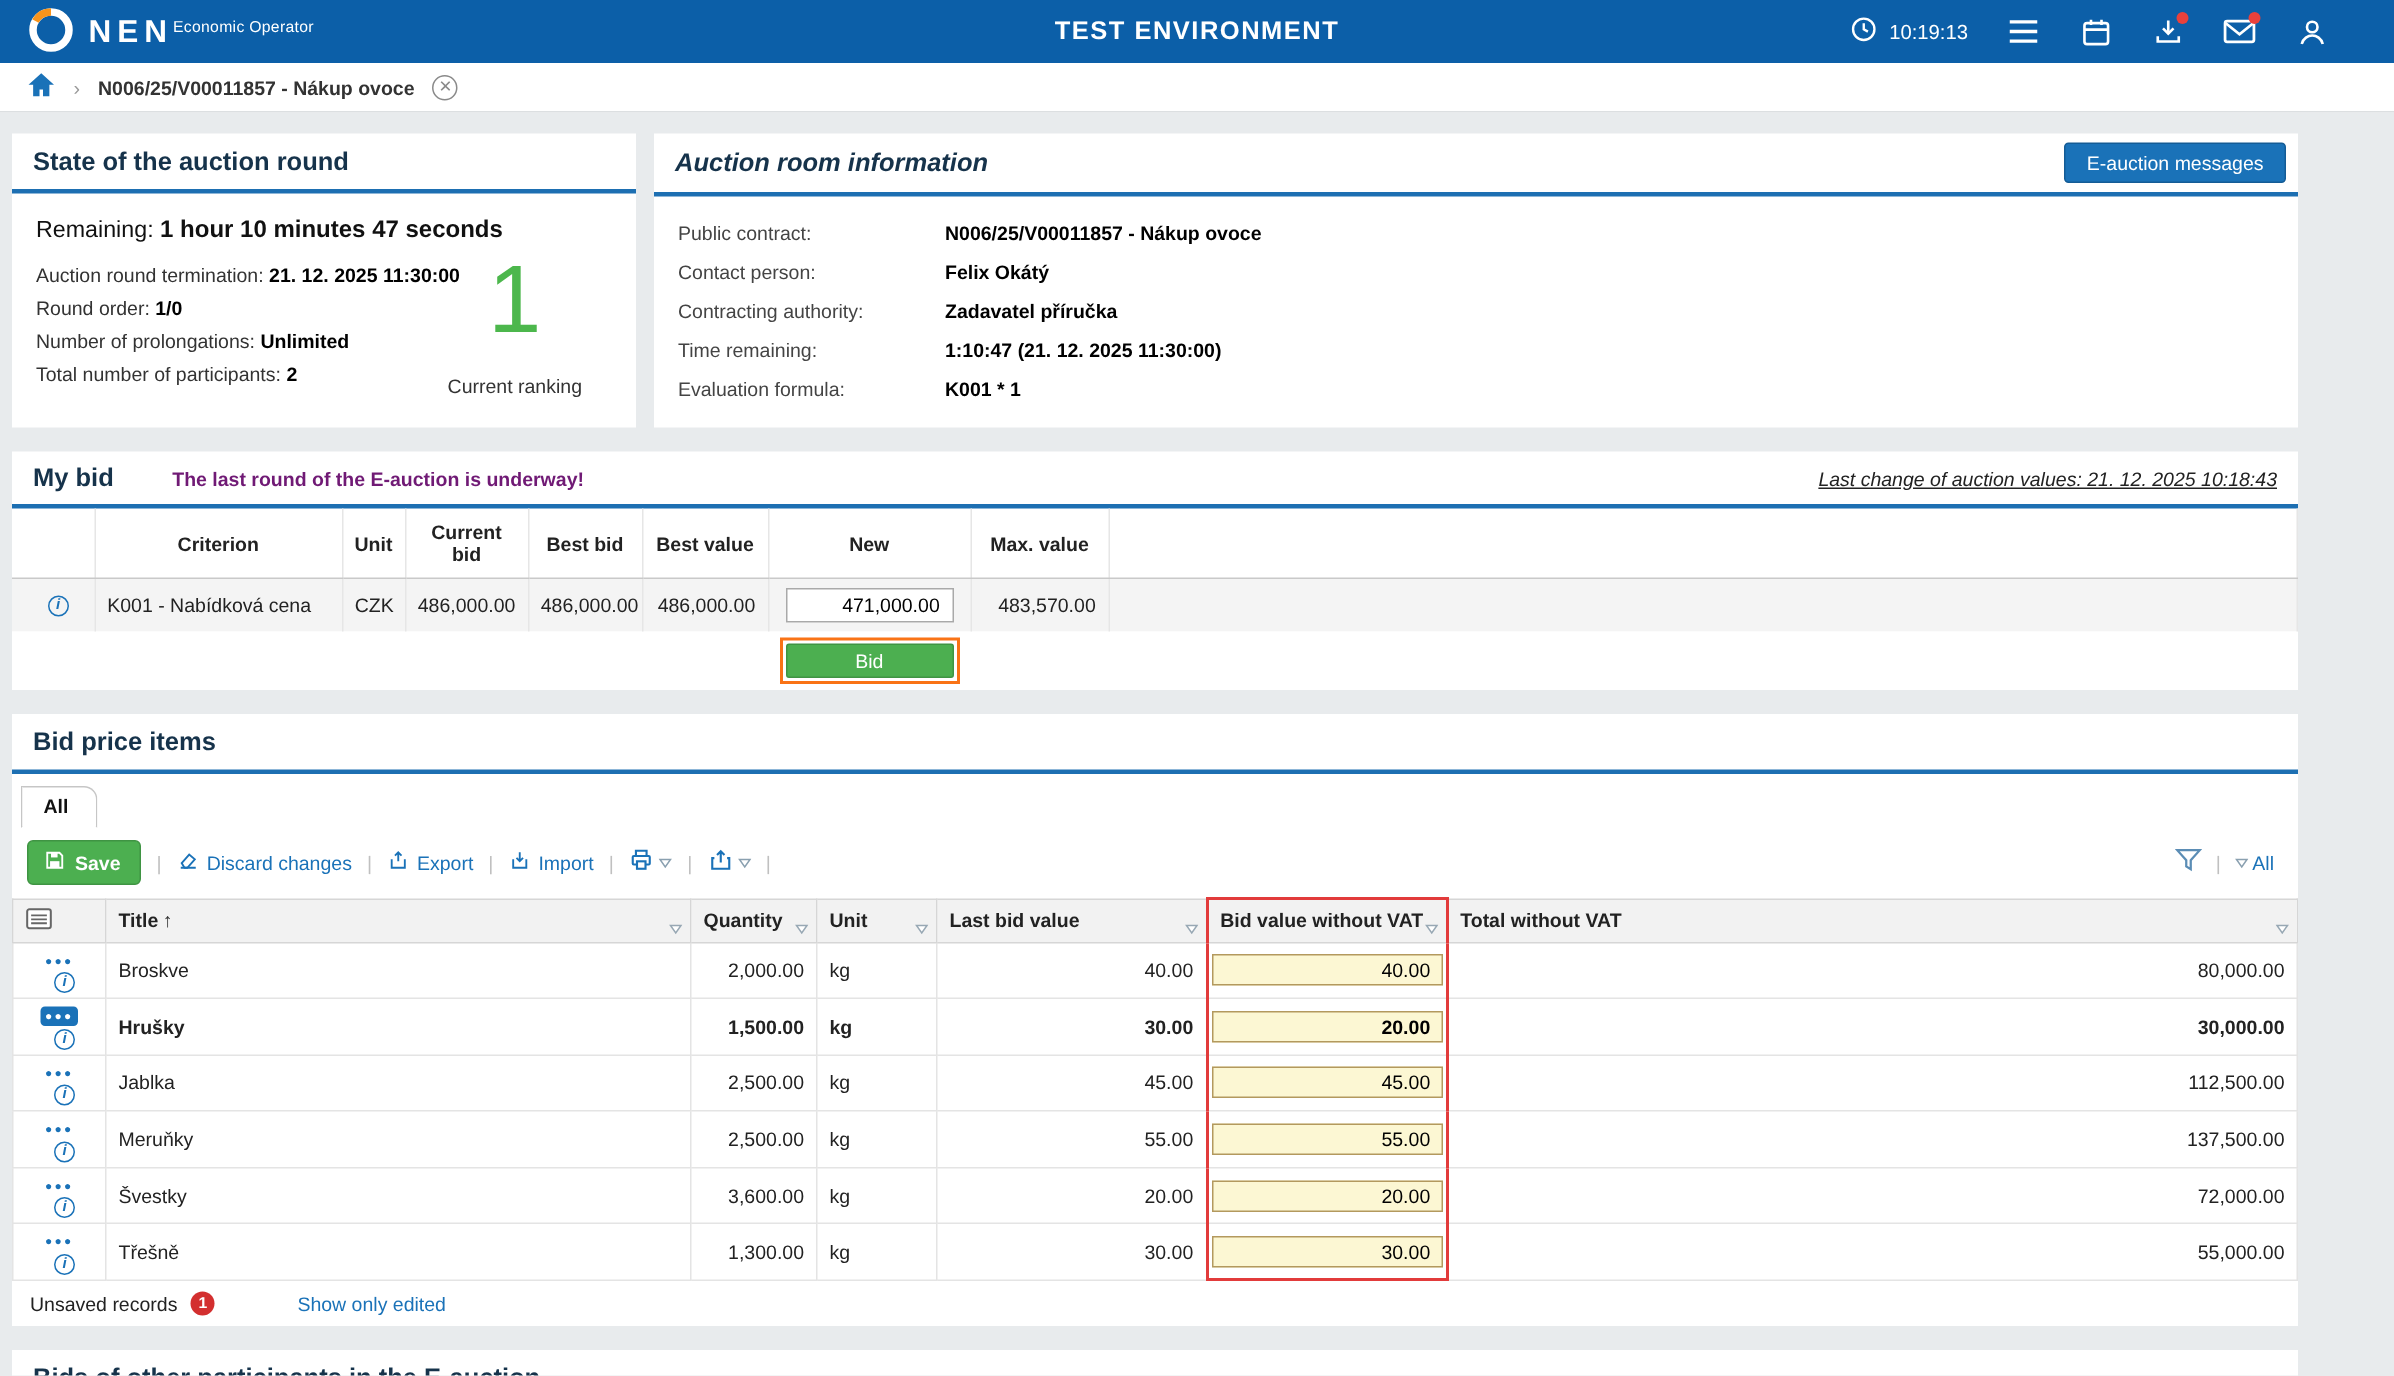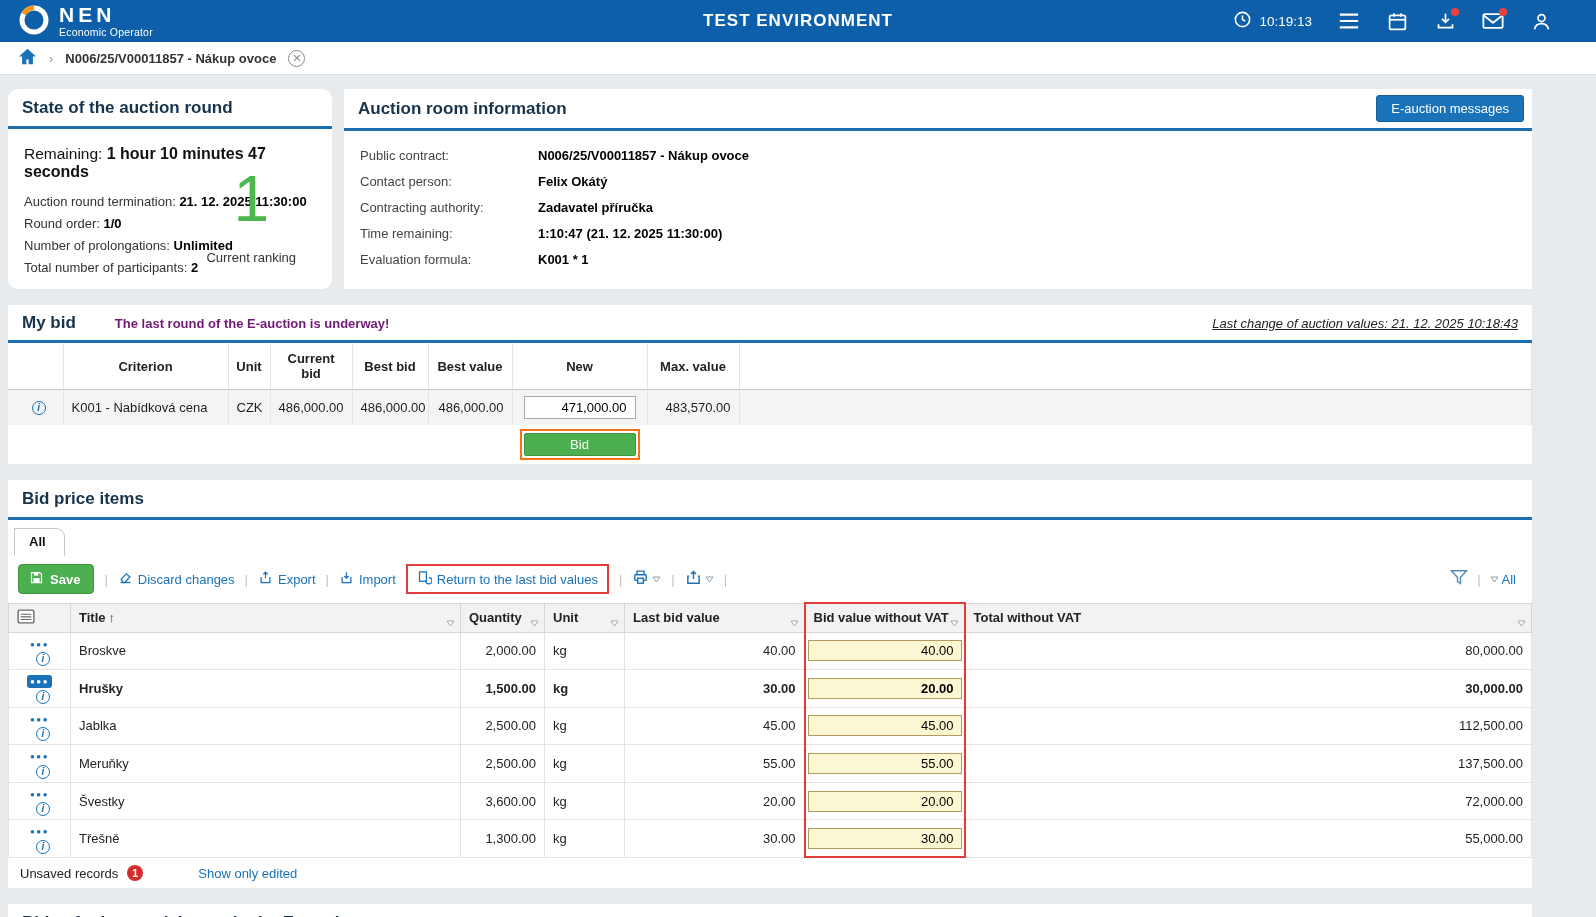--- a/index.html
+++ b/index.html
@@ -9,21 +9,21 @@
     background:#e8ebed;
     font-family:"Liberation Sans", sans-serif;
     font-size:13px; color:#222;
   }
   
   .topbar {
     height:42px; background:#0c5fa8; color:#fff;
     display:flex; align-items:center; position:relative; padding:0 18px;
   }
   .brand { display:flex; align-items:center; gap:9px; }
-  .brand-text { display:flex; flex-direction:column; line-height:1; }
+  .brand-text { display:flex; flex-direction:row; line-height:1; }
   .brand-name { font-size:21px; font-weight:bold; letter-spacing:4px; }
   .brand-sub  { font-size:10.5px; margin-top:2px; letter-spacing:.2px; }
   .env-title {
     position:absolute; left:0; right:0; text-align:center;
     font-size:17px; font-weight:bold; letter-spacing:1px; pointer-events:none;
   }
   .topbar-right { margin-left:auto; display:flex; align-items:center; gap:26px; padding-right:26px; z-index:1; }
   .time-wrap { display:flex; align-items:center; gap:7px; font-size:13.5px; }
   .tb-icon { position:relative; width:22px; height:22px; display:inline-flex; align-items:center; justify-content:center; cursor:pointer; }
   .tb-icon svg { display:block; }
@@ -41,23 +41,23 @@
   }
   
   .content { width:1524px; margin-left:8px; }
   .row-cards { display:flex; gap:12px; margin-top:14px; }
   .card { background:#fff; }
   .card-title {
     font-size:17px; font-weight:bold; color:#16334b;
     padding:9px 14px 8px 14px; border-bottom:3px solid #1d6fb2;
   }
   .title-row { display:flex; align-items:center; border-bottom:3px solid #1d6fb2; padding:6px 8px 6px 0; }
-  .title-row .card-title { border-bottom:none; padding:2px 14px; }
-  
-  .state-card { width:324px; min-height:182px; position:relative;border-radius:10px; }
+  .title-row .card-title { border-bottom:none; padding:2px 14px;font-style:italic; }
+  
+  .state-card { width:416px; min-height:182px; position:relative; }
   .state-body { padding:10px 16px; }
   .remaining { font-size:15.5px; margin:6px 0 10px; color:#111; }
   .remaining b { font-size:16px; }
   .sfield { line-height:22px; color:#333; }
   .sfield b { color:#000; }
   .ranking { position:absolute; right:36px; top:78px; text-align:center; }
   .rank-num { font-size:64px; line-height:1; color:#4cb74c; }
   .rank-label { font-size:13px; color:#333; margin-top:19px; }
   
   .room-card { flex:1; min-height:182px; }
@@ -381,32 +381,20 @@
       <span class="sep">|</span>
       <a class="tlink">
         <span>
           <svg width="15" height="15" viewBox="0 0 24 24">
               <path d="M12 3.5V13M8.5 9.5L12 13l3.5-3.5" fill="none" stroke="#1a72b8" stroke-width="2"></path>
               <path d="M5 11v9h14v-9" fill="none" stroke="#1a72b8" stroke-width="2"></path>
             </svg>
         </span>
         <span>Import</span>
       </a>
-      <span class="hl-red-link">
-        <a class="tlink">
-          <span>
-            <svg width="15" height="15" viewBox="0 0 24 24">
-                <rect x="4" y="3" width="11" height="15" fill="none" stroke="#1a72b8" stroke-width="2"></rect>
-                <path d="M19 12a5 5 0 1 1-5 5" fill="none" stroke="#1a72b8" stroke-width="2"></path>
-                <path d="M14 19l0 -3 3 1z" fill="#1a72b8"></path>
-              </svg>
-          </span>
-          <span>Return to the last bid values</span>
-        </a>
-      </span>
       <span class="sep">|</span>
       <span class="icon-group">
         <span>
           <svg width="17" height="17" viewBox="0 0 24 24">
               <path d="M7 8V3h10v5" fill="none" stroke="#1a72b8" stroke-width="2"></path>
               <rect x="4" y="8" width="16" height="8" rx="1" fill="none" stroke="#1a72b8" stroke-width="2"></rect>
               <rect x="8" y="13" width="8" height="7" fill="#fff" stroke="#1a72b8" stroke-width="2"></rect>
             </svg>
         </span>
         <svg width="9" height="7" viewBox="0 0 9 7">

